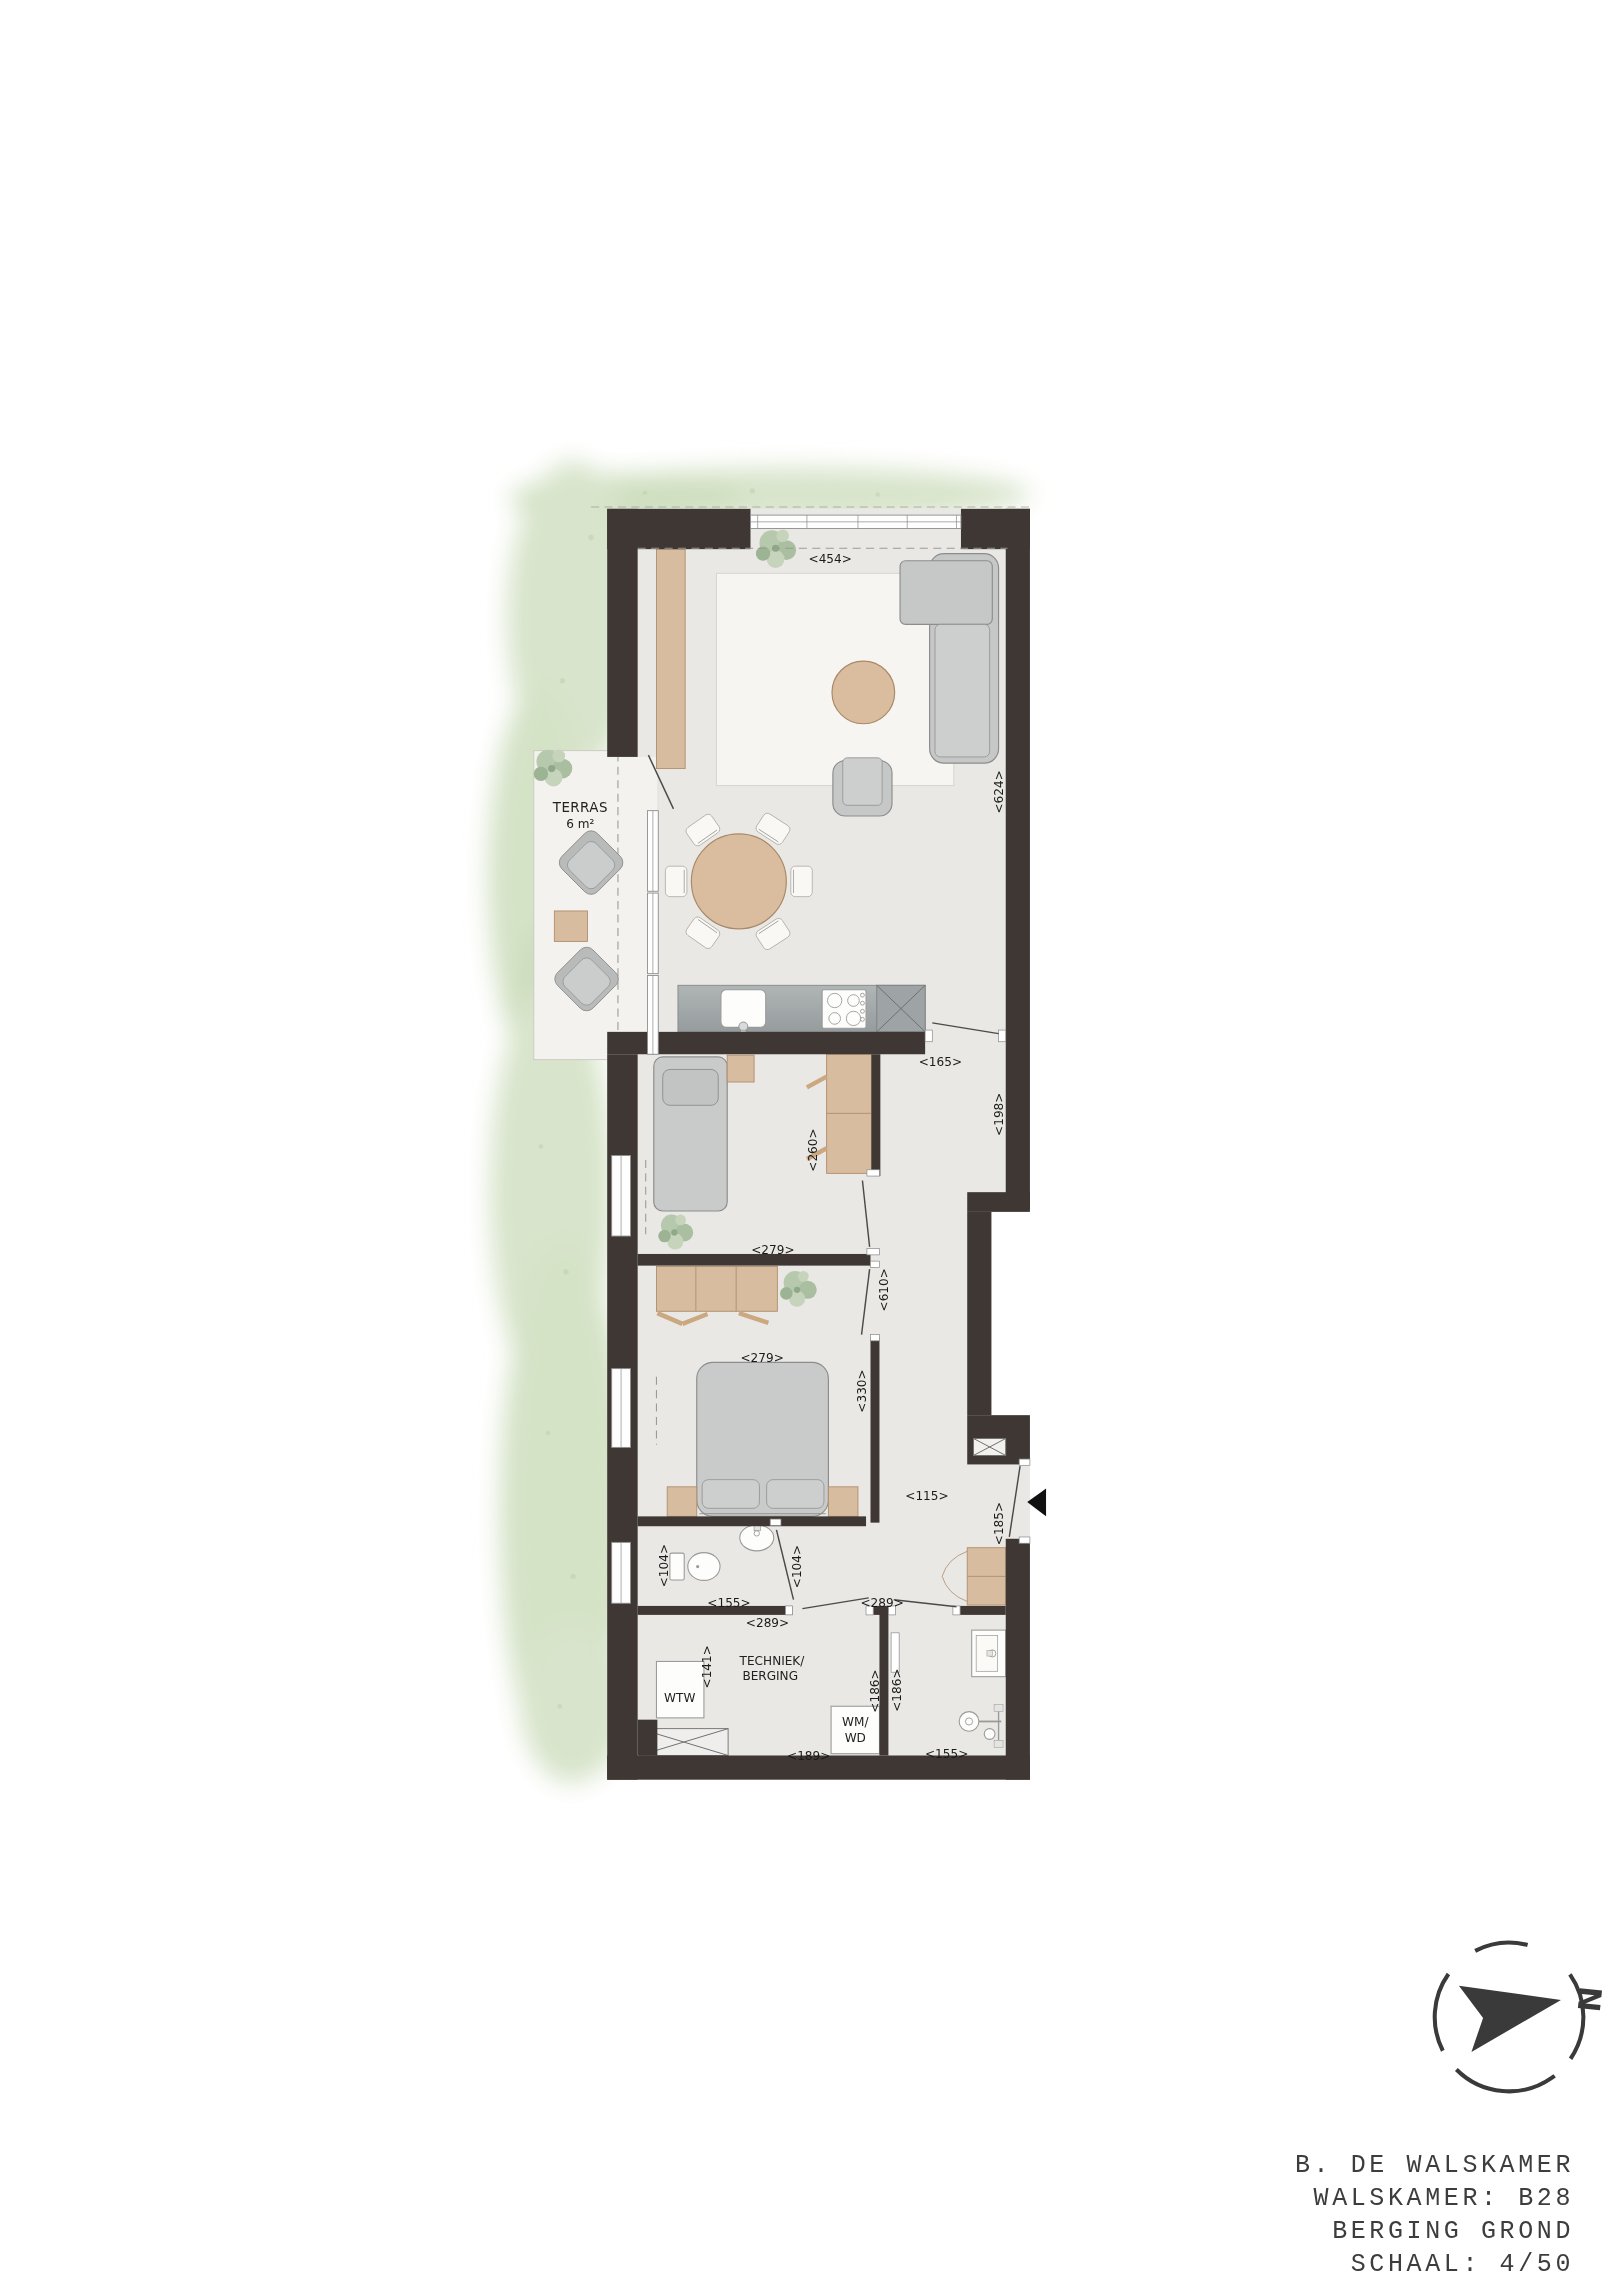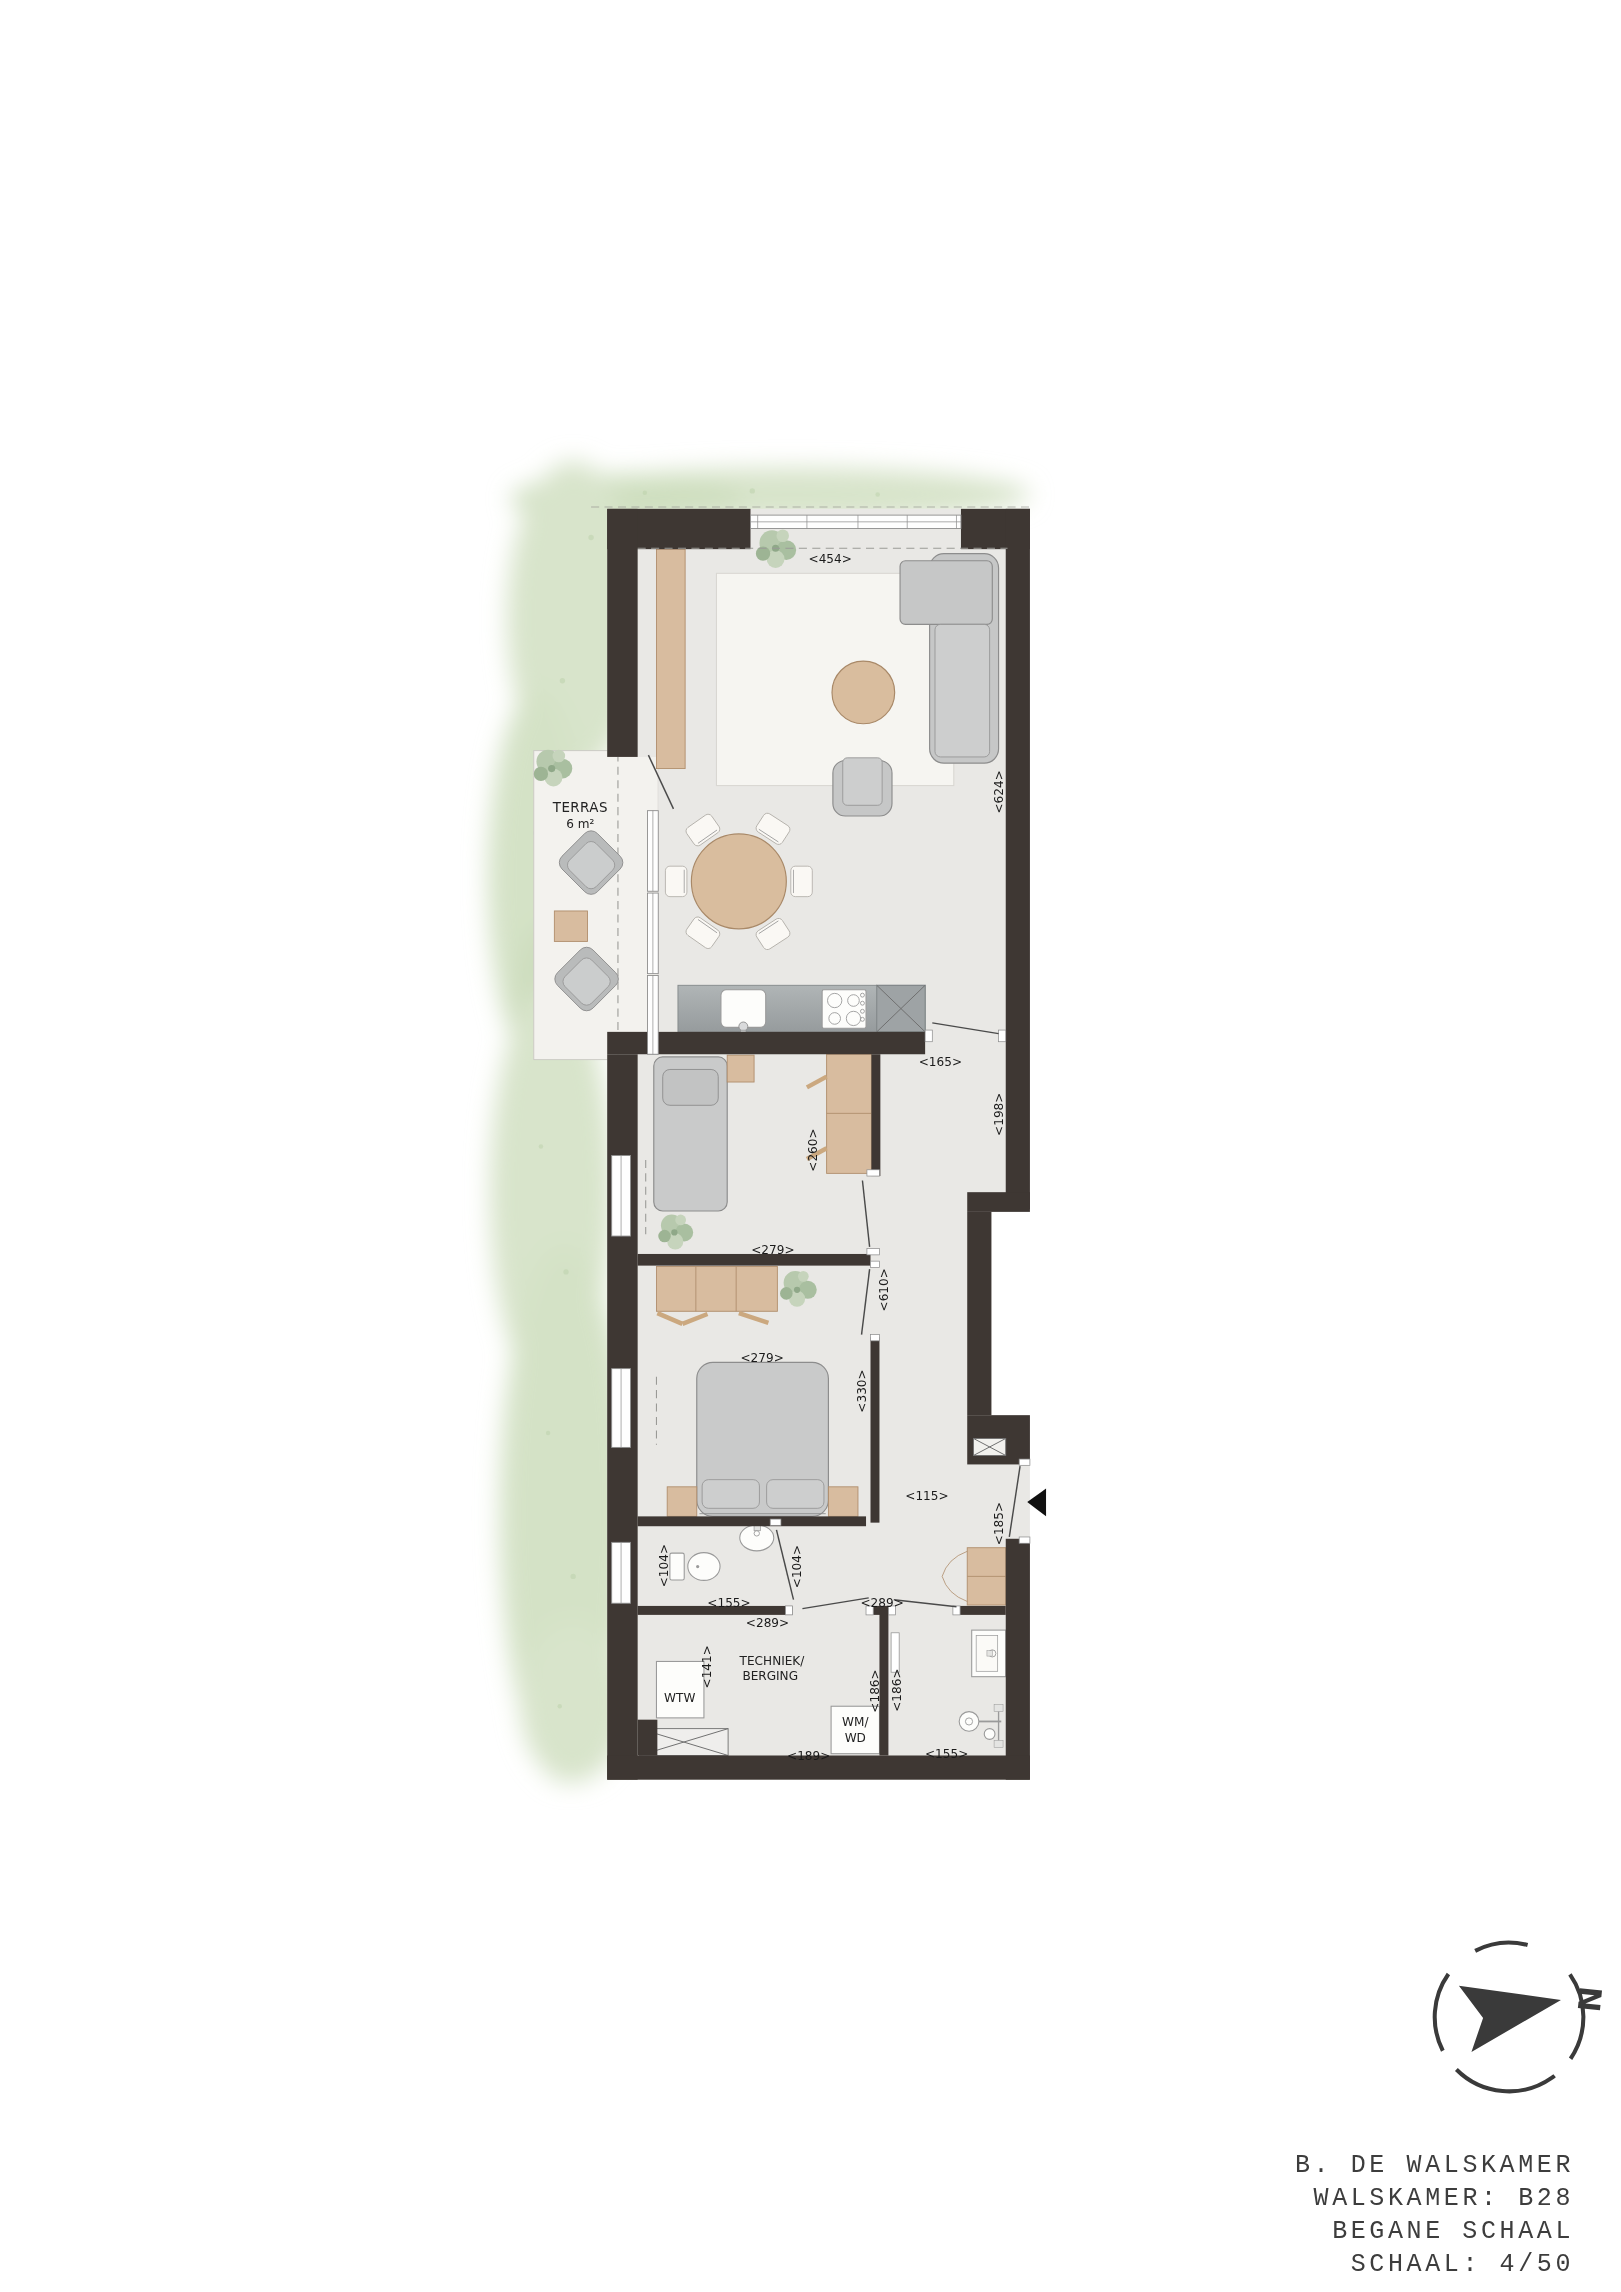--- a/index.html
+++ b/index.html
@@ -408,16 +408,16 @@
   <g>
     <circle cx="1685" cy="2252" r="83" fill="none" stroke="#3a3a3a" stroke-width="4.5" stroke-dasharray="100 26 120 26 90 40 60 60" transform="rotate(-35 1685 2252)"></circle>
     <polygon points="1743,2233 1629,2217 1656,2253 1643,2291" fill="#3a3a3a"></polygon>
     <text class="compass-n" x="1763" y="2231" transform="rotate(96 1763 2231)">N</text>
   </g>
 </svg>
 
 <div id="title-block">
   <div>B. DE WALSKAMER</div>
   <div>WALSKAMER: B28</div>
-  <div>BEGANE SCHAAL</div>
+  <div>BERGING GROND</div>
   <div>SCHAAL: 4/50</div>
 </div>
 
 
 </body></html>

